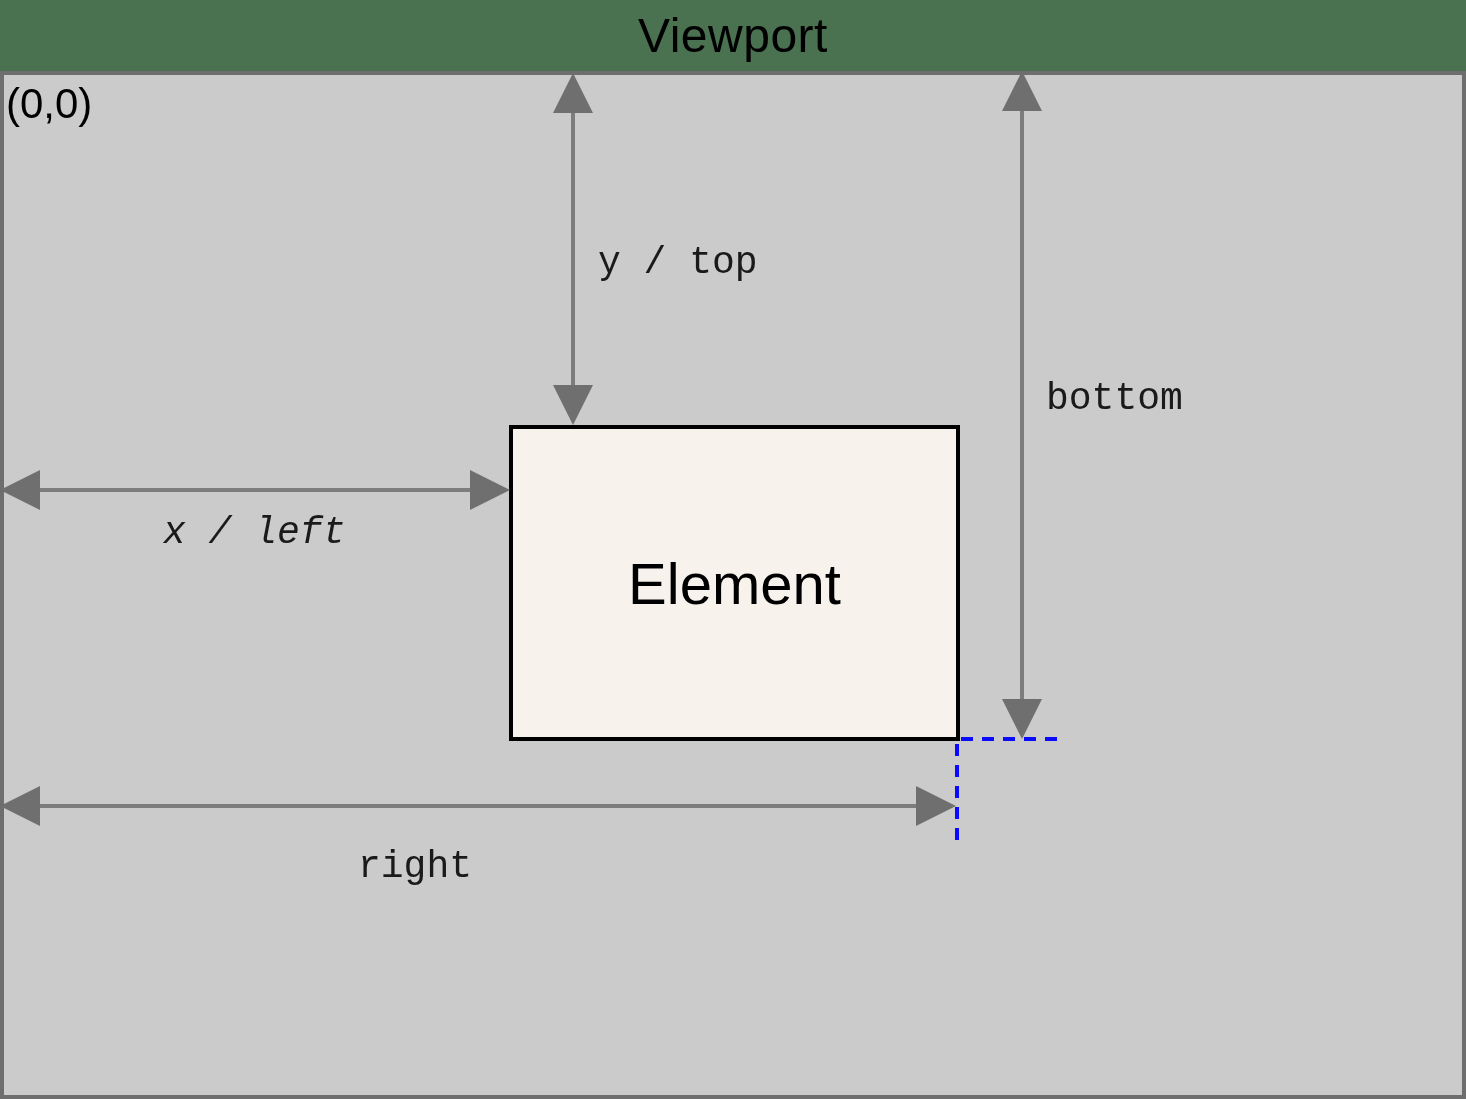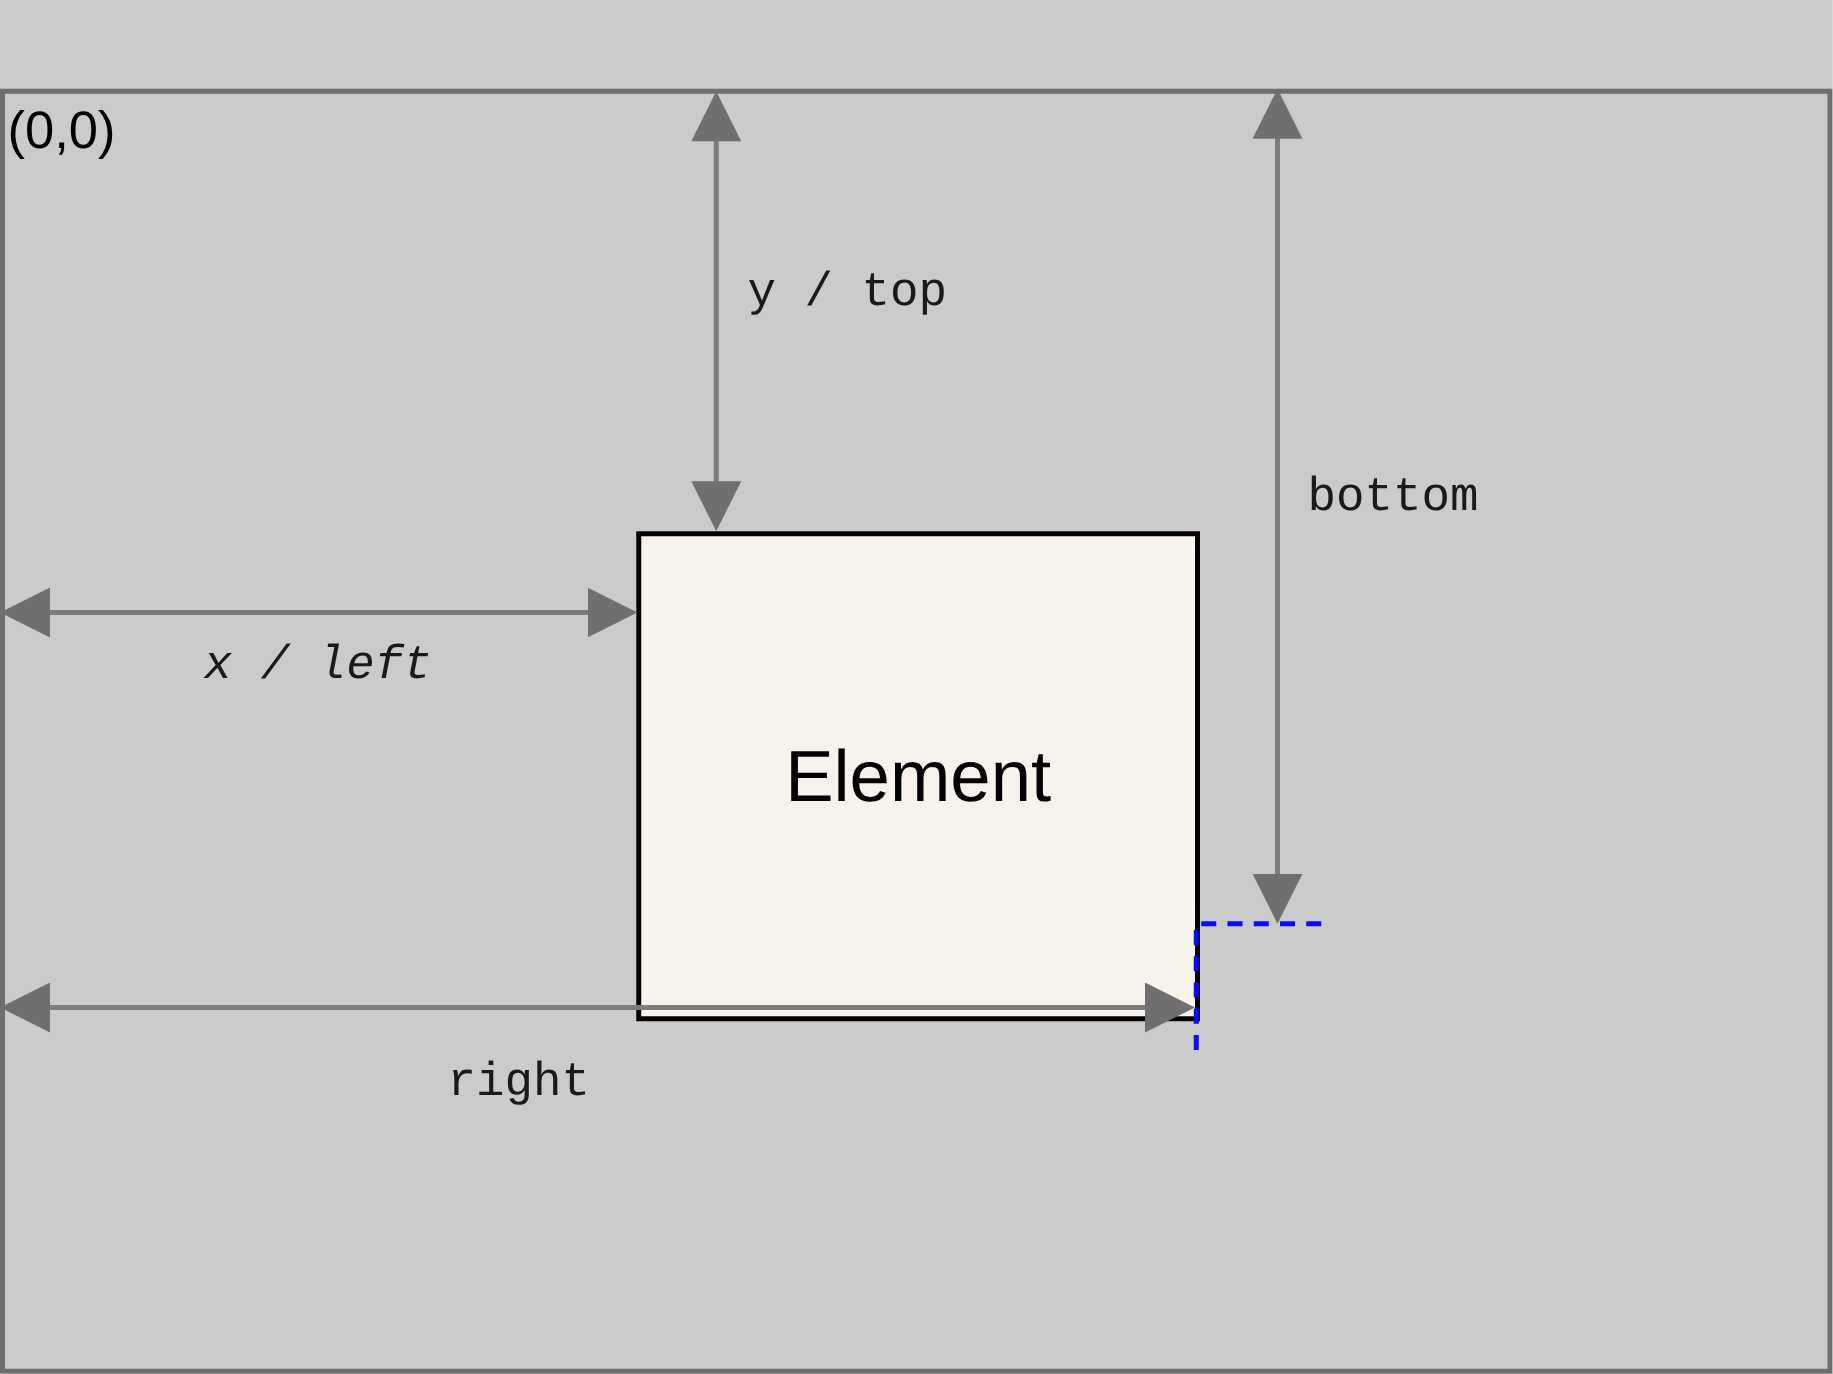--- a/index.html
+++ b/index.html
@@ -48,21 +48,21 @@
   }
   .origin{
     position:absolute;
     left:6px; top:80px;
     font-size:42px;
     color:var(--text-black);
   }
   .element-box{
     position:absolute;
     left:509px; top:425px;
-    width:451px; height:392px;
+    width:451px; height:316px;
     box-sizing:border-box;
     background:var(--element-fill);
     border:4px solid var(--element-border);
     display:flex;
     align-items:center;
     justify-content:center;
   }
   .element-box .element-text{
     font-size:58px;
     color:var(--text-black);
@@ -93,20 +93,23 @@
     color:var(--label-ink);
     white-space:pre;
     line-height:1;
   }
 </style>
 </head>
 <body>
 
 <div class="stage">
 
+  <header class="titlebar">
+    <span class="title-text">Viewport</span>
+  </header>
 
   <div class="viewport-area"></div>
 
   <div class="origin">(0,0)</div>
 
   <div class="element-box">
     <span class="element-text">Element</span>
   </div>
 
   <svg class="overlay" width="1466" height="1099" viewBox="0 0 1466 1099" aria-hidden="true">
@@ -123,21 +126,21 @@
 
     <line class="arrow" x1="8" y1="490" x2="502" y2="490" marker-start="url(#ah-start)" marker-end="url(#ah-end)"></line>
 
     <line class="arrow" x1="1022" y1="79" x2="1022" y2="731" marker-start="url(#ah-start)" marker-end="url(#ah-end)"></line>
 
     <line class="arrow" x1="8" y1="806" x2="948" y2="806" marker-start="url(#ah-start)" marker-end="url(#ah-end)"></line>
 
     <polyline class="guide" points="1057,739 957,739 957,842"></polyline>
   </svg>
 
-  <div class="mlabel" style="left:598px; top:216px;text-align:center;">y / top</div>
+  <div class="mlabel" style="left:598px; top:244px;text-align:center;">y / top</div>
 
   <div class="mlabel" style="left:163px; top:514px;font-style:italic;">x / left</div>
 
   <div class="mlabel" style="left:1046px; top:380px;">bottom</div>
 
   <div class="mlabel" style="left:358px; top:848px;">right</div>
 
 </div>
 
 </body></html>

